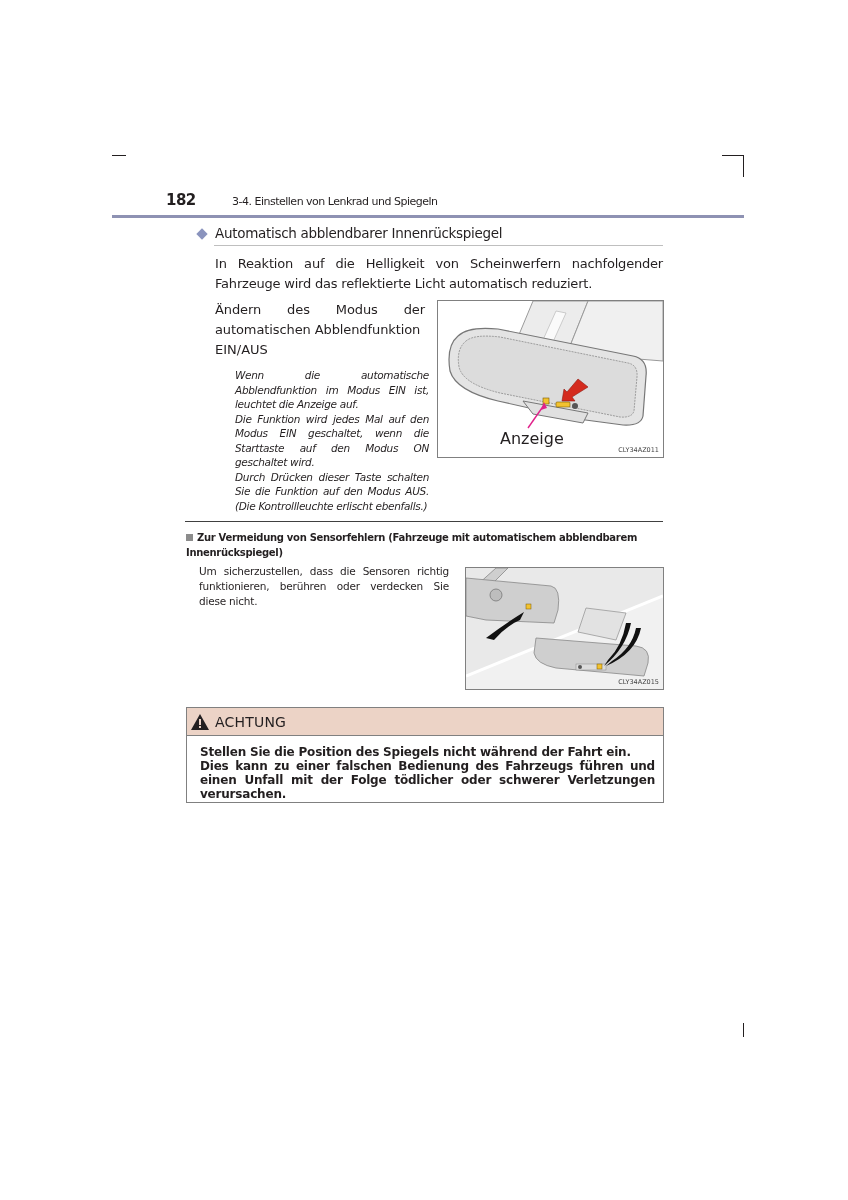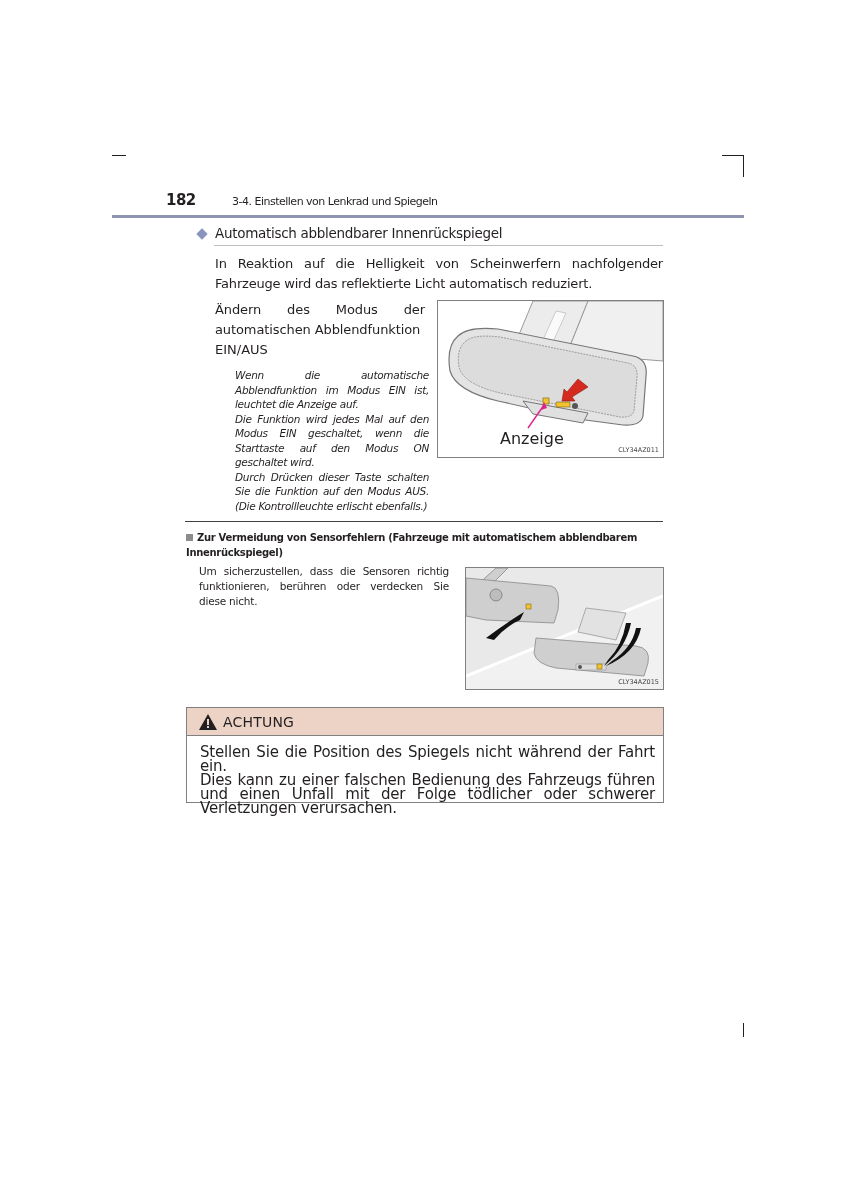--- a/index.html
+++ b/index.html
@@ -29,24 +29,24 @@
   .mid-rule { position: absolute; left: 185px; top: 521px; width: 478px; height: 1px; background: #404040; }
   .note-head { position: absolute; left: 186px; top: 530px; width: 478px; font-size: 10px; font-weight: bold;
                line-height: 15px; letter-spacing: -0.3px; }
   .note-head .sq { display: inline-block; width: 7px; height: 7px; background: #8c8c8c; margin-right: 4px; }
   .note-body { position: absolute; left: 199px; top: 564px; width: 250px; font-size: 10.5px; line-height: 15px;
                text-align: justify; letter-spacing: -0.2px; }
   .fig2 { position: absolute; left: 465px; top: 567px; width: 197px; height: 121px; border: 1px solid #808080;
           background: #84cc16; overflow: hidden; }
   .warn { position: absolute; left: 186px; top: 707px; width: 476px; height: 94px; border: 1px solid #808080; }
   .warn-head { height: 27px; background: #ecd3c6; border-bottom: 1px solid #808080; display: flex;
-               align-items: center; padding-left: 12px; font-size: 14px; letter-spacing: 0.2px; }
+               align-items: center; padding-left: 4px; font-size: 14px; letter-spacing: 0.2px; }
   .warn-head svg { margin-right: 6px; }
-  .warn-body { padding: 9px 8px 0 13px; font-size: 15px; line-height: 14px; text-align: justify;
-               letter-spacing: -0.2px; }
+  .warn-body { padding: 9px 8px 0 13px; font-size: 12px; line-height: 14px; text-align: justify;
+               letter-spacing: -0.2px; font-weight: bold; }
   .warn-body p { margin: 0; }
 </style>
 </head>
 <body>
 
 <div class="crop" style="left:112px;top:155px;width:14px;height:1px;"></div>
 <div class="crop" style="left:722px;top:155px;width:22px;height:1px;"></div>
 <div class="crop" style="left:743px;top:155px;width:1px;height:22px;"></div>
 <div class="crop" style="left:743px;top:1023px;width:1px;height:14px;"></div>
 

